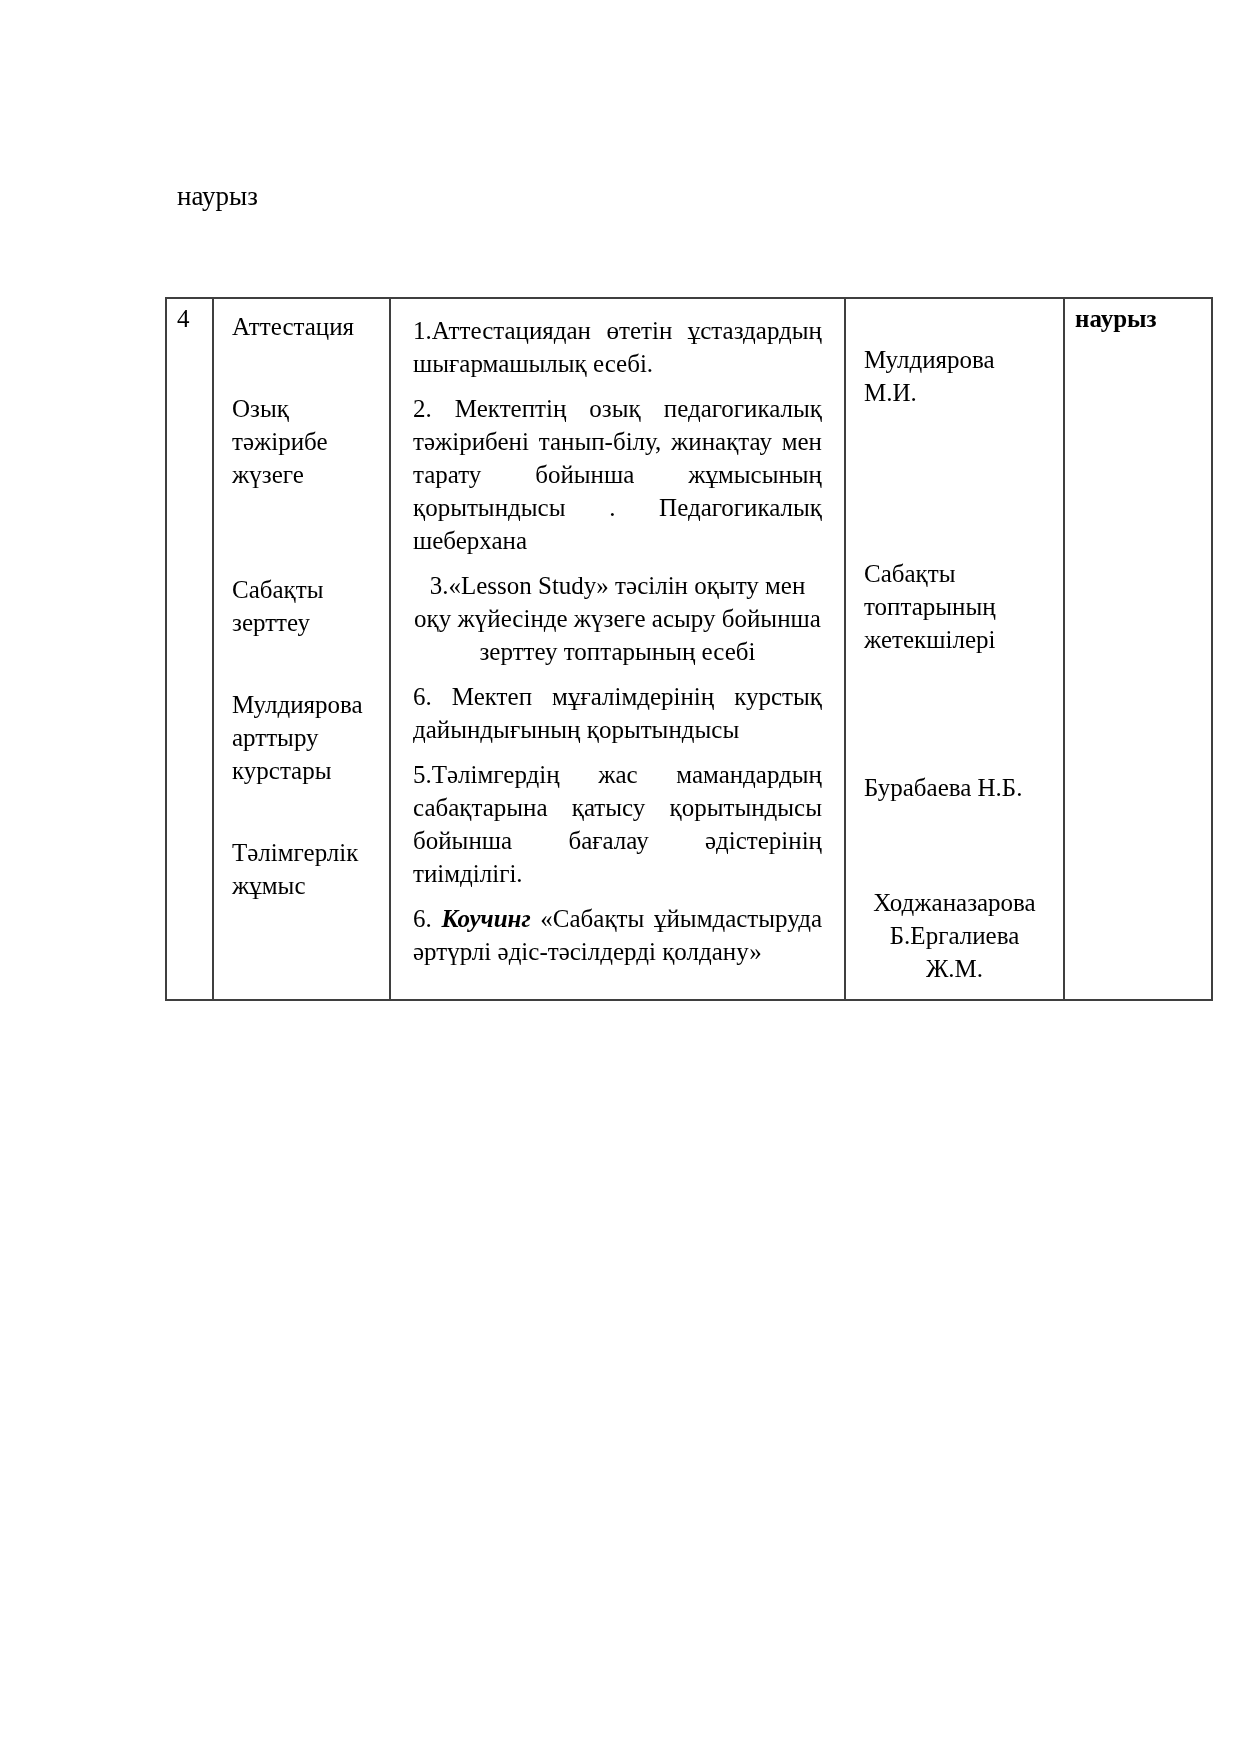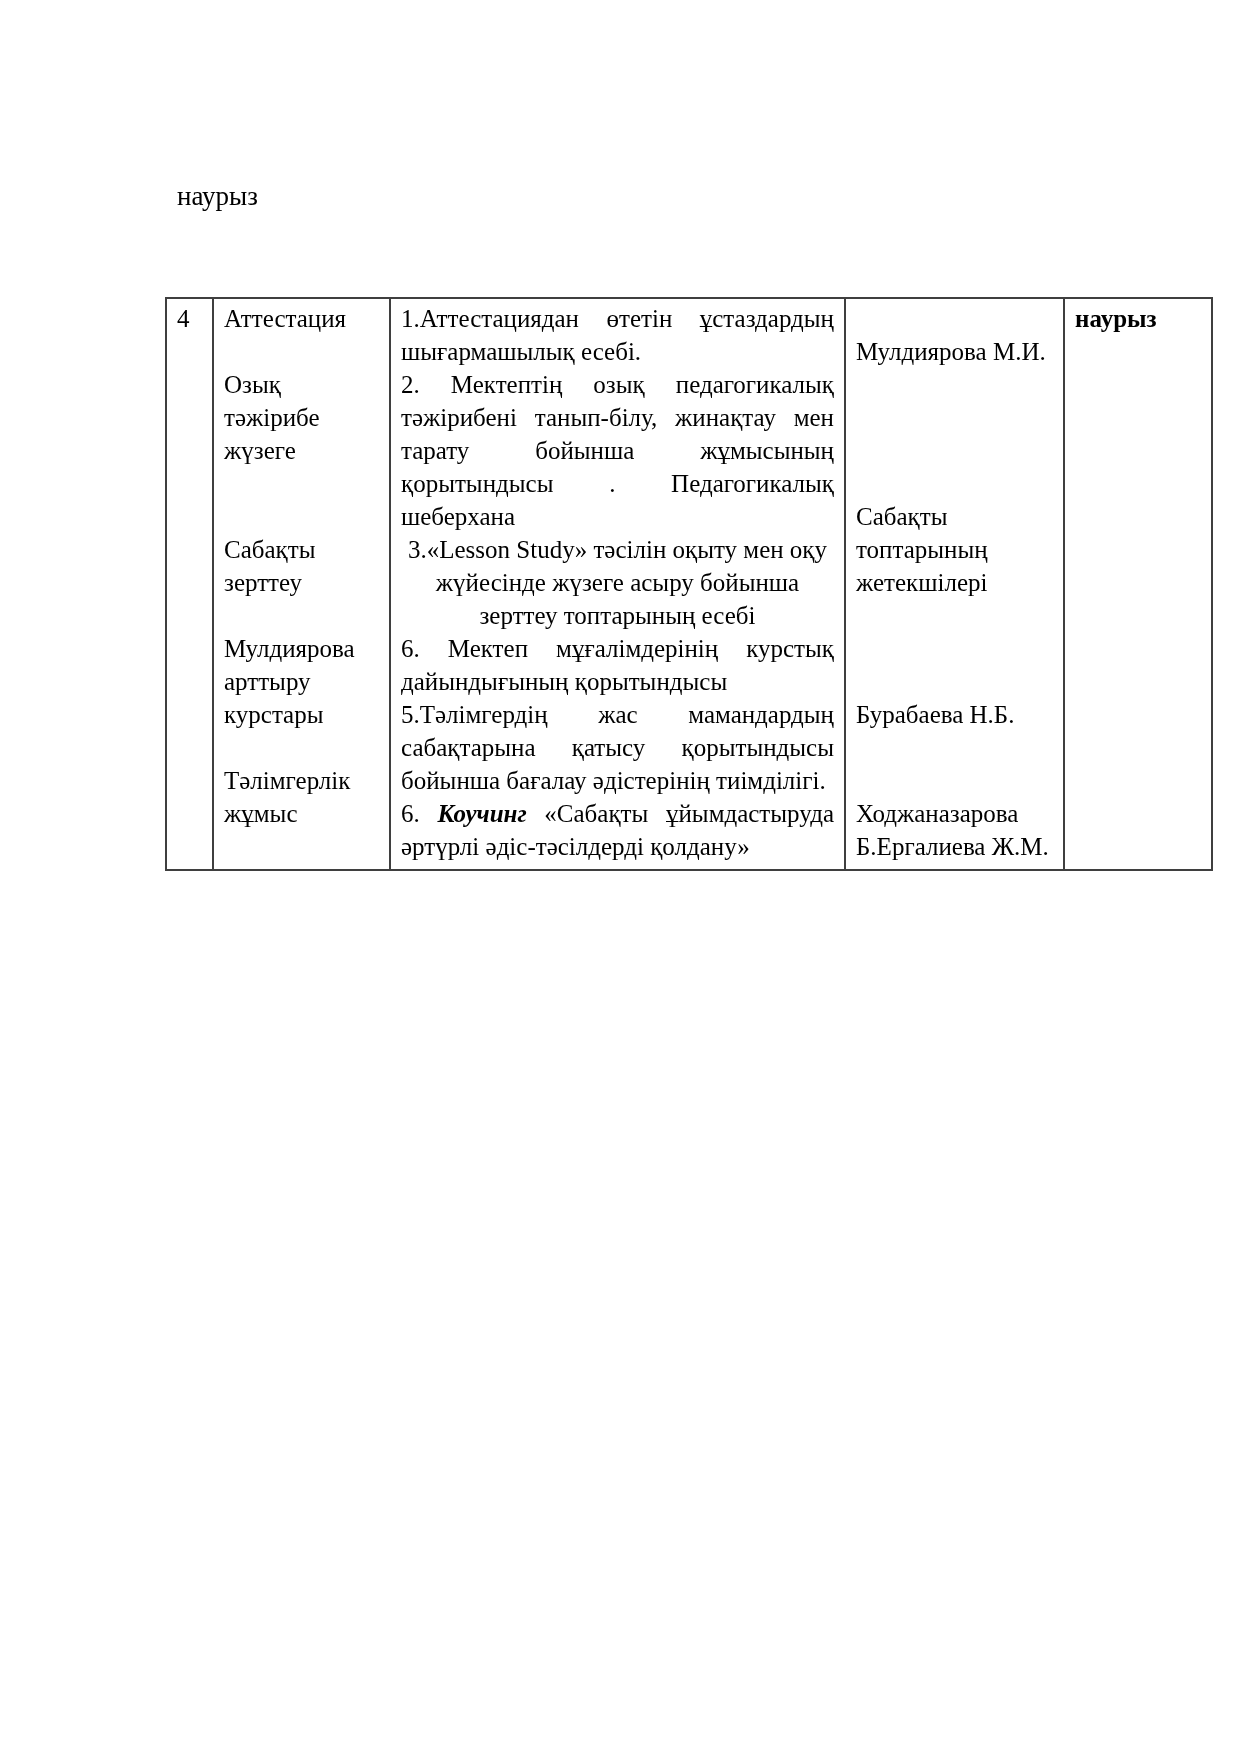--- a/index.html
+++ b/index.html
@@ -33,36 +33,36 @@
   table.doc-table td {
     border: 2px solid #3f3f3f;
     vertical-align: top;
     padding: 3px 10px 6px 10px;
     font-size: 25px;
     line-height: 33px;
     overflow: hidden;
   }
   td.cell-number { padding-left: 7px; padding-right: 2px; }
   p.task {
-    margin: 0;
+    margin: 12px;
     text-align: justify;
   }
   p.task.ragged { text-align: center; }
   .bold { font-weight: bold; font-style: italic; }
-  .centered { text-align: left; }
+  .centered { text-align: center; }
   .date-cell {
     font-weight: bold;
     font-size: 26px;
     padding-left: 14px;
   }
   .sp1 { height: 33px; }
   .sp2 { height: 66px; }
   .sp3 { height: 99px; }
   .sp4 { height: 132px; }
-  .block { margin: 0; }
+  .block { margin: 8px; }
 </style>
 </head>
 <body>
 
 <div class="top-label">наурыз</div>
 
 <table class="doc-table">
   <colgroup>
     <col style="width:47px">
     <col style="width:177px">

